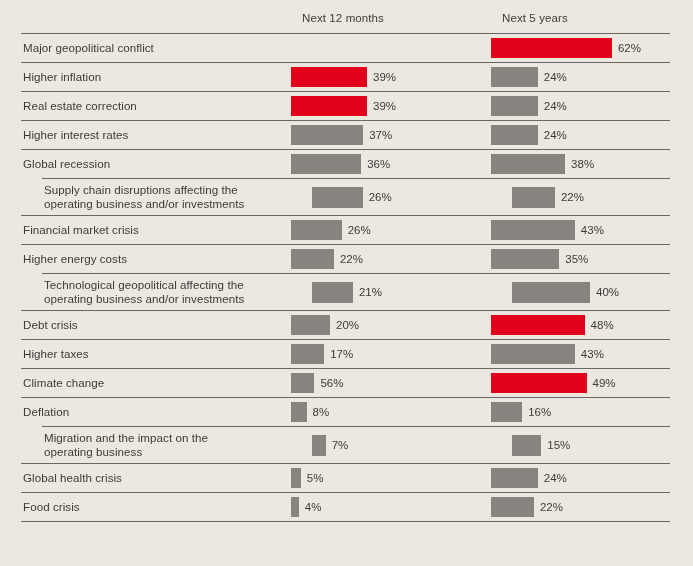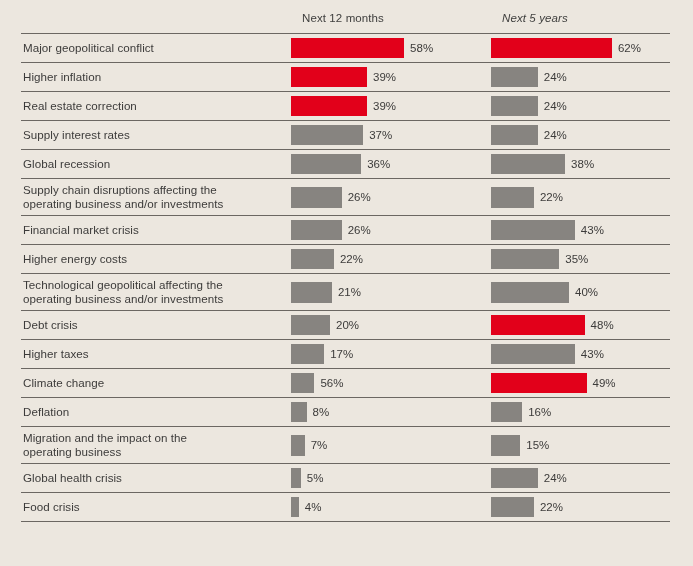--- a/index.html
+++ b/index.html
@@ -31,36 +31,36 @@
   .hdr-label {
     position: absolute;
     top: 0;
     font-size: 11.5px;
     color: #40403f;
     letter-spacing: 0.1px;
     white-space: nowrap;
     margin-left: 11px;
   }
   .hdr-label.col1 { left: 270px; }
-  .hdr-label.col2 { left: 470px; font-style: italic; }
+  .hdr-label.col2 { left: 470px; }
 
   
   .rows {
     position: absolute;
     left: 21px;
     top: 33px;
     width: 649px;
   }
   .row {
     position: relative;
     border-top: 1.6px solid #6b6762;
     height: 28px;
     box-sizing: content-box;
   }
-  .row.two-line { height: 36px; }
+  .row.two-line { height: 36px; margin-left: 21px; }
   .row.last { border-bottom: 1.6px solid #6b6762; text-decoration: underline; }
 
   .row-label {
     position: absolute;
     left: 2px;
     top: 0;
     height: 100%;
     display: flex;
     flex-direction: column;
     justify-content: center;
@@ -102,24 +102,20 @@
 <div id="chart">
 
   <div class="header">
     <span class="hdr-label col1">Next 12 months</span>
     <span class="hdr-label col2">Next 5 years</span>
   </div>
 
   <div class="rows" id="rows">
       <div class="row">
         <div class="row-label">Major geopolitical conflict</div>
-        <div class="bar-cell c1">
-          <span class="bar red" style="width: 113.1px;"></span>
-          <span class="bar-value">58%</span>
-        </div>
         <div class="bar-cell c2">
           <span class="bar red" style="width: 120.9px;"></span>
           <span class="bar-value">62%</span>
         </div>
       </div>
       <div class="row">
         <div class="row-label">Higher inflation</div>
         <div class="bar-cell c1">
           <span class="bar red" style="width: 76.05px;"></span>
           <span class="bar-value">39%</span>
@@ -134,21 +130,21 @@
         <div class="bar-cell c1">
           <span class="bar red" style="width: 76.05px;"></span>
           <span class="bar-value">39%</span>
         </div>
         <div class="bar-cell c2">
           <span class="bar" style="width: 46.8px;"></span>
           <span class="bar-value">24%</span>
         </div>
       </div>
       <div class="row">
-        <div class="row-label">Supply interest rates</div>
+        <div class="row-label">Higher interest rates</div>
         <div class="bar-cell c1">
           <span class="bar" style="width: 72.15px;"></span>
           <span class="bar-value">37%</span>
         </div>
         <div class="bar-cell c2">
           <span class="bar" style="width: 46.8px;"></span>
           <span class="bar-value">24%</span>
         </div>
       </div>
       <div class="row">

